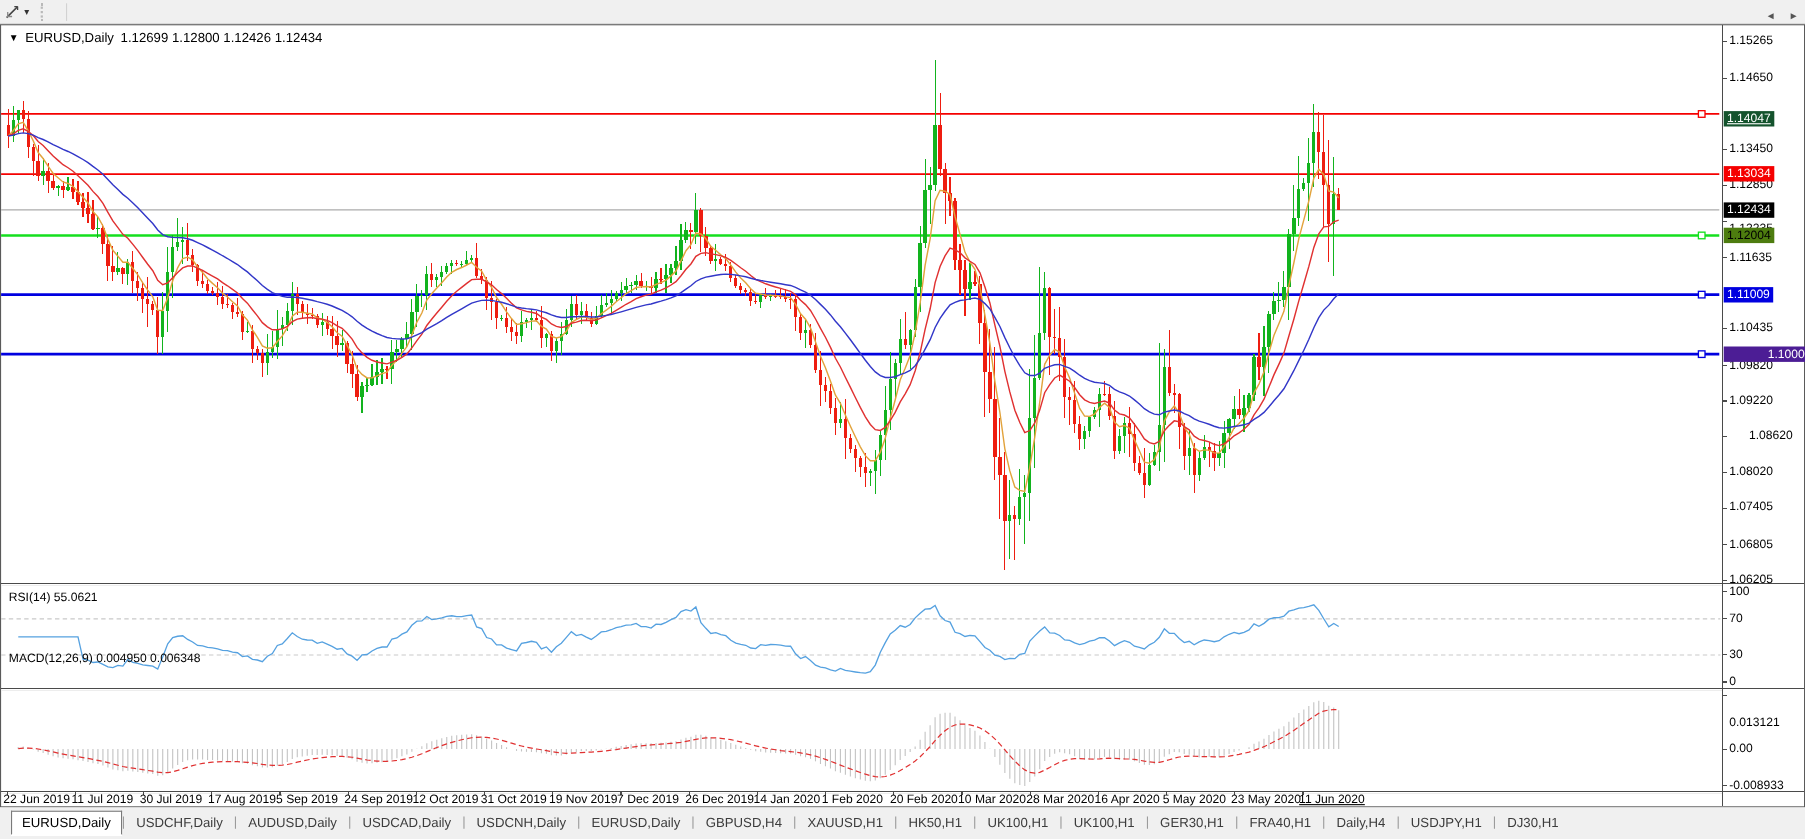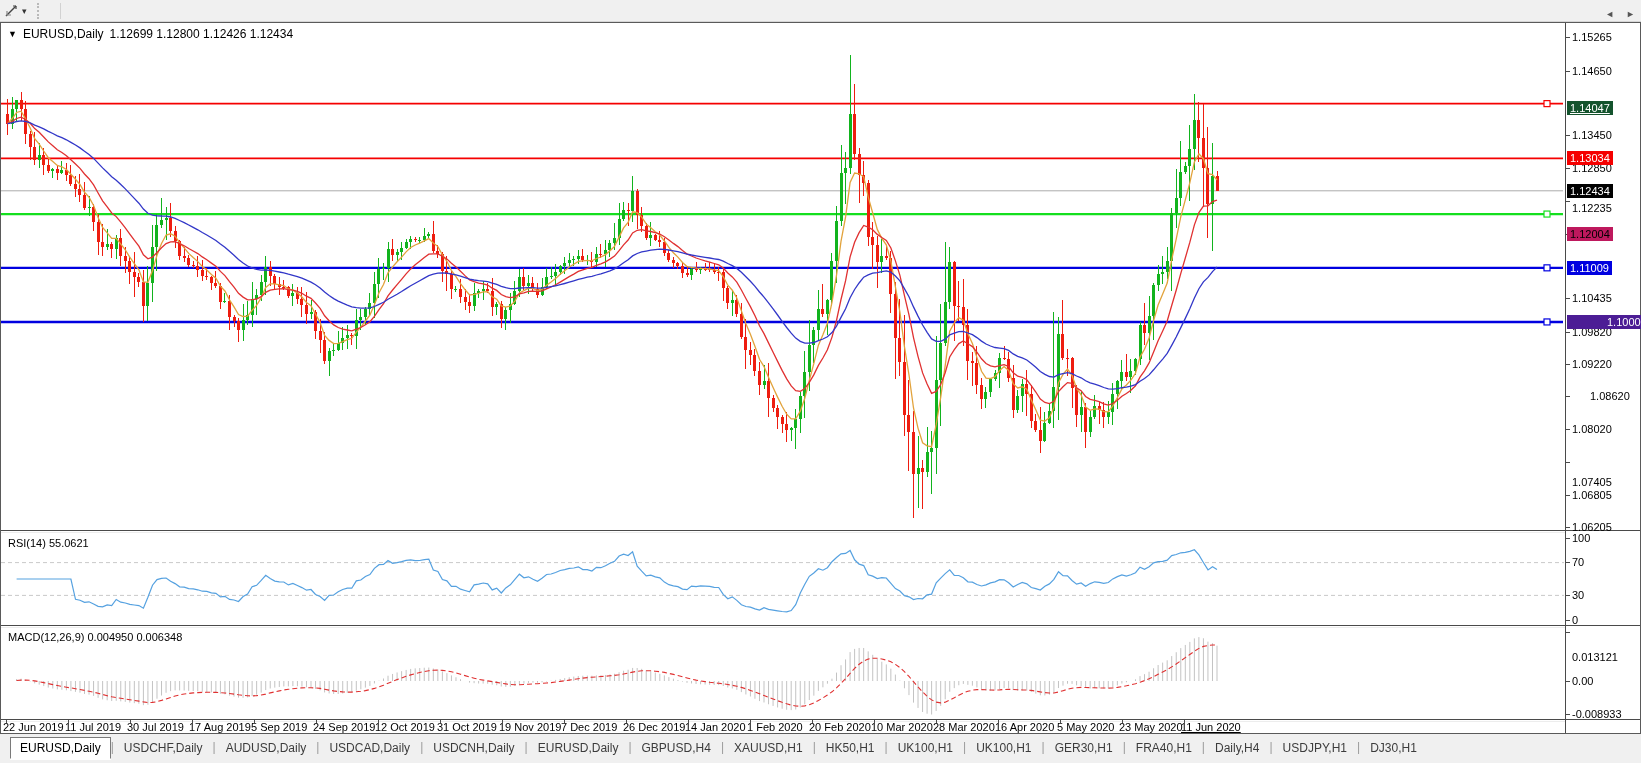--- a/index.html
+++ b/index.html
@@ -979,41 +979,41 @@
       </g>
     </svg>
 
   <div class="chart-title">
     <span class="collapse-glyph">▼</span>
     <span>EURUSD,Daily</span>
     <span>1.12699 1.12800 1.12426 1.12434</span>
   </div>
 
   <div class="panel-label" style="top:537px">RSI(14) 55.0621</div>
-  <div class="panel-label" style="top:631px">MACD(12,26,9) 0.004950 0.006348</div>
+  <div class="panel-label" style="top:593px">MACD(12,26,9) 0.004950 0.006348</div>
 
   <div id="labels">
       <div class="axis-label" style="top: 31.2838px;">1.15265</div>
       <div class="axis-label" style="top: 64.527px;">1.14650</div>
       <div class="axis-label" style="top: 129.392px;">1.13450</div>
       <div class="axis-label" style="top: 161.824px;">1.12850</div>
       <div class="axis-label" style="top: 202px;">1.12235</div>
       <div class="axis-label" style="top: 227.5px;">1.11635</div>
       <div class="axis-label" style="top: 292.365px;">1.10435</div>
       <div class="axis-label" style="top: 325.608px;">1.09820</div>
       <div class="axis-label" style="top: 358.041px;">1.09220</div>
       <div class="axis-label" style="top: 390.473px; margin-left: 18px;">1.08620</div>
       <div class="axis-label" style="top: 422.905px;">1.08020</div>
-      <div class="axis-label" style="top: 476px;">1.07405</div>
+      <div class="axis-label" style="top: 455px;">1.07405</div>
       <div class="axis-label" style="top: 488.581px;">1.06805</div>
       <div class="axis-label" style="top: 521.014px;">1.06205</div>
       <div class="line-badge" style="top: 101px; background: #14532d; color: rgb(255, 255, 255); text-decoration: underline;">1.14047</div>
       <div class="line-badge" style="top: 151.378px; background: rgb(245, 0, 0); color: rgb(255, 255, 255);">1.13034</div>
       <div class="line-badge" style="top: 183.811px; background: rgb(0, 0, 0); color: rgb(255, 255, 255);">1.12434</div>
-      <div class="line-badge" style="top: 207.054px; background: #be185d; color: rgb(0, 0, 0); margin-top: 20px;">1.12004</div>
+      <div class="line-badge" style="top: 207.054px; background: #4d7c0f; color: rgb(0, 0, 0);">1.12004</div>
       <div class="line-badge" style="top: 260.838px; background: rgb(0, 0, 224); color: rgb(255, 255, 255);">1.11009</div>
       <div class="line-badge" style="top: 314.946px; background: #4c1d95; color: rgb(255, 255, 255); padding-left: 40px;">1.10008</div>
       <div class="axis-label" style="top: 531.5px;">100</div>
       <div class="axis-label" style="top: 556.1px;">70</div>
       <div class="axis-label" style="top: 588.9px;">30</div>
       <div class="axis-label" style="top: 613.5px;">0</div>
       <div class="axis-label" style="top: 651px;">0.013121</div>
       <div class="axis-label" style="top: 674.5px;">0.00</div>
       <div class="axis-label" style="top: 707.832px;">-0.008933</div>
       <div class="date-label" style="left: 3px;">22 Jun 2019</div>

